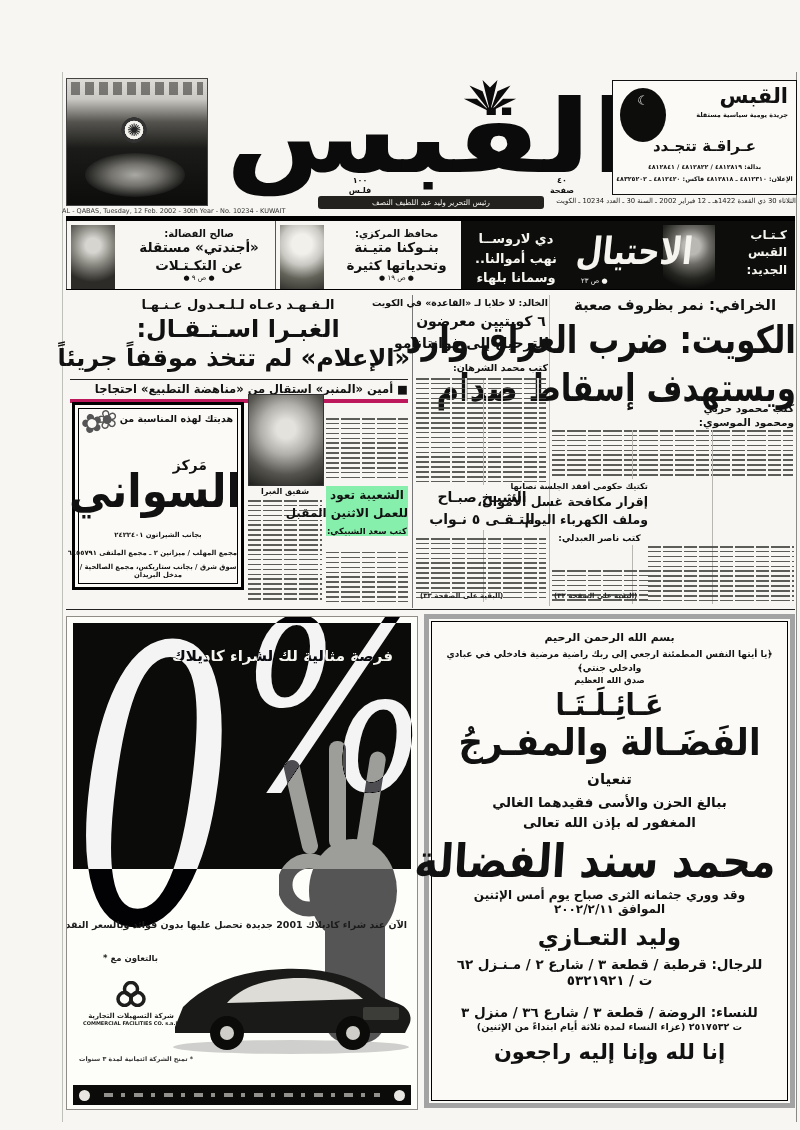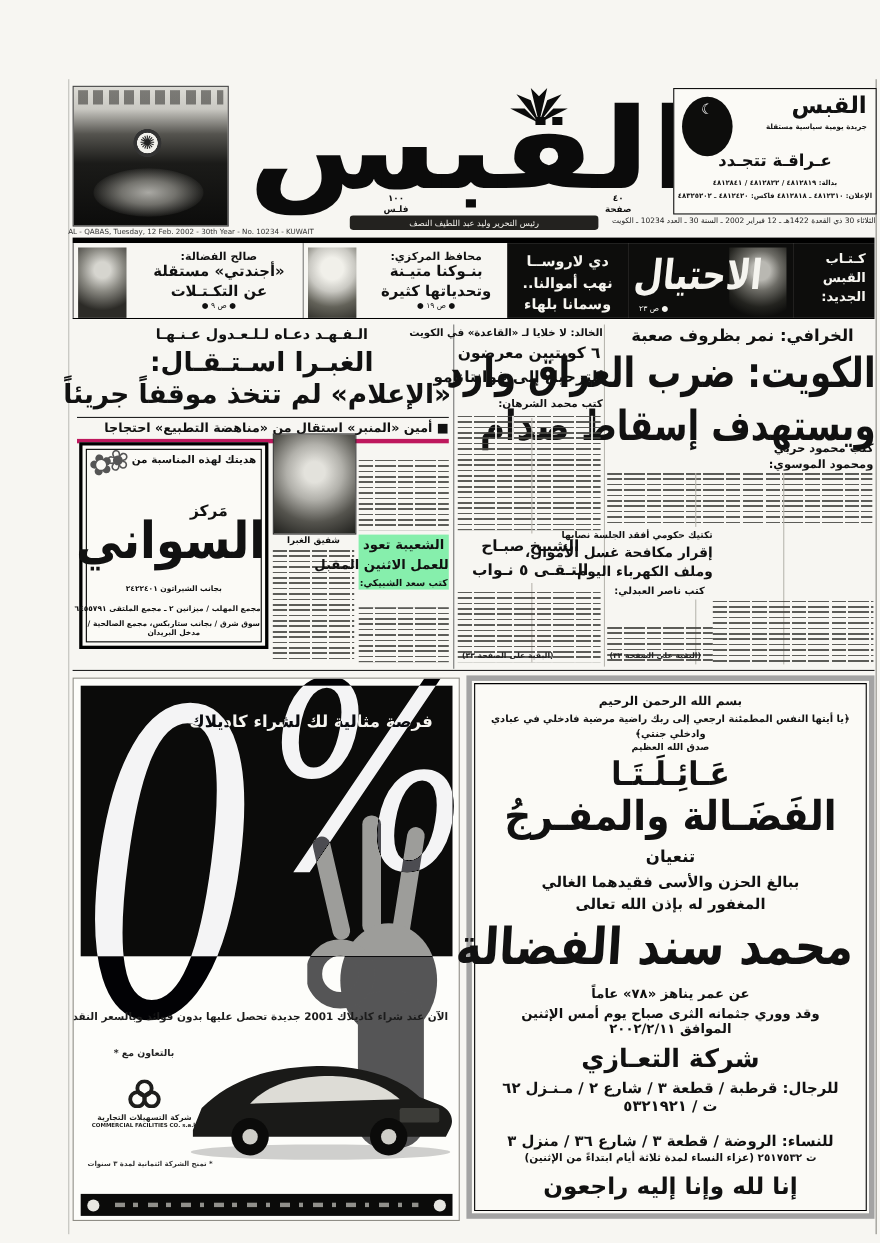--- a/index.html
+++ b/index.html
@@ -357,24 +357,23 @@
   <div class="abs c" id="obit">
     <div class="bas nw">بسم الله الرحمن الرحيم</div>
     <div class="verse">﴿يا أيتها النفس المطمئنة ارجعي إلى ربك راضية مرضية فادخلي في عبادي وادخلي جنتي﴾</div>
     <div class="vend nw">صدق الله العظيم</div>
     <div class="fam0 nw">عَـائِـلَـتَـا</div>
     <div class="fam nw">الفَضَـالة والمفـرجُ</div>
     <div class="mourn nw">تنعيان</div>
     <div class="l1 nw">ببالغ الحزن والأسى فقيدهما الغالي</div>
     <div class="l2 nw">المغفور له بإذن الله تعالى</div>
     <div class="name nw">محمد سند الفضالة</div>
-    <div class="age nw">عن عمر يناهز «٧٨» عاماً</div>
     <div class="bu1 nw">وقد ووري جثمانه الثرى صباح يوم أمس الإثنين</div>
     <div class="bu2 nw">الموافق ٢٠٠٢/٢/١١</div>
-    <div class="cond nw">شركة التعـازي</div>
+    <div class="cond nw">وليد التعـازي</div>
     <div class="men nw">للرجال: قرطبة / قطعة ٣ / شارع ٢ / مـنـزل ٦٢</div>
     <div class="tel1 nw">ت / ٥٣٢١٩٢١</div>
     <div class="women nw">للنساء: الروضة / قطعة ٣ / شارع ٣٦ / منزل ٣</div>
     <div class="tel2 nw">ت ٢٥١٧٥٣٢ (عزاء النساء لمدة ثلاثة أيام ابتداءً من الإثنين)</div>
     <div class="close nw">إنا لله وإنا إليه راجعون</div>
   </div>
 
 </div>
 
 </body></html>

